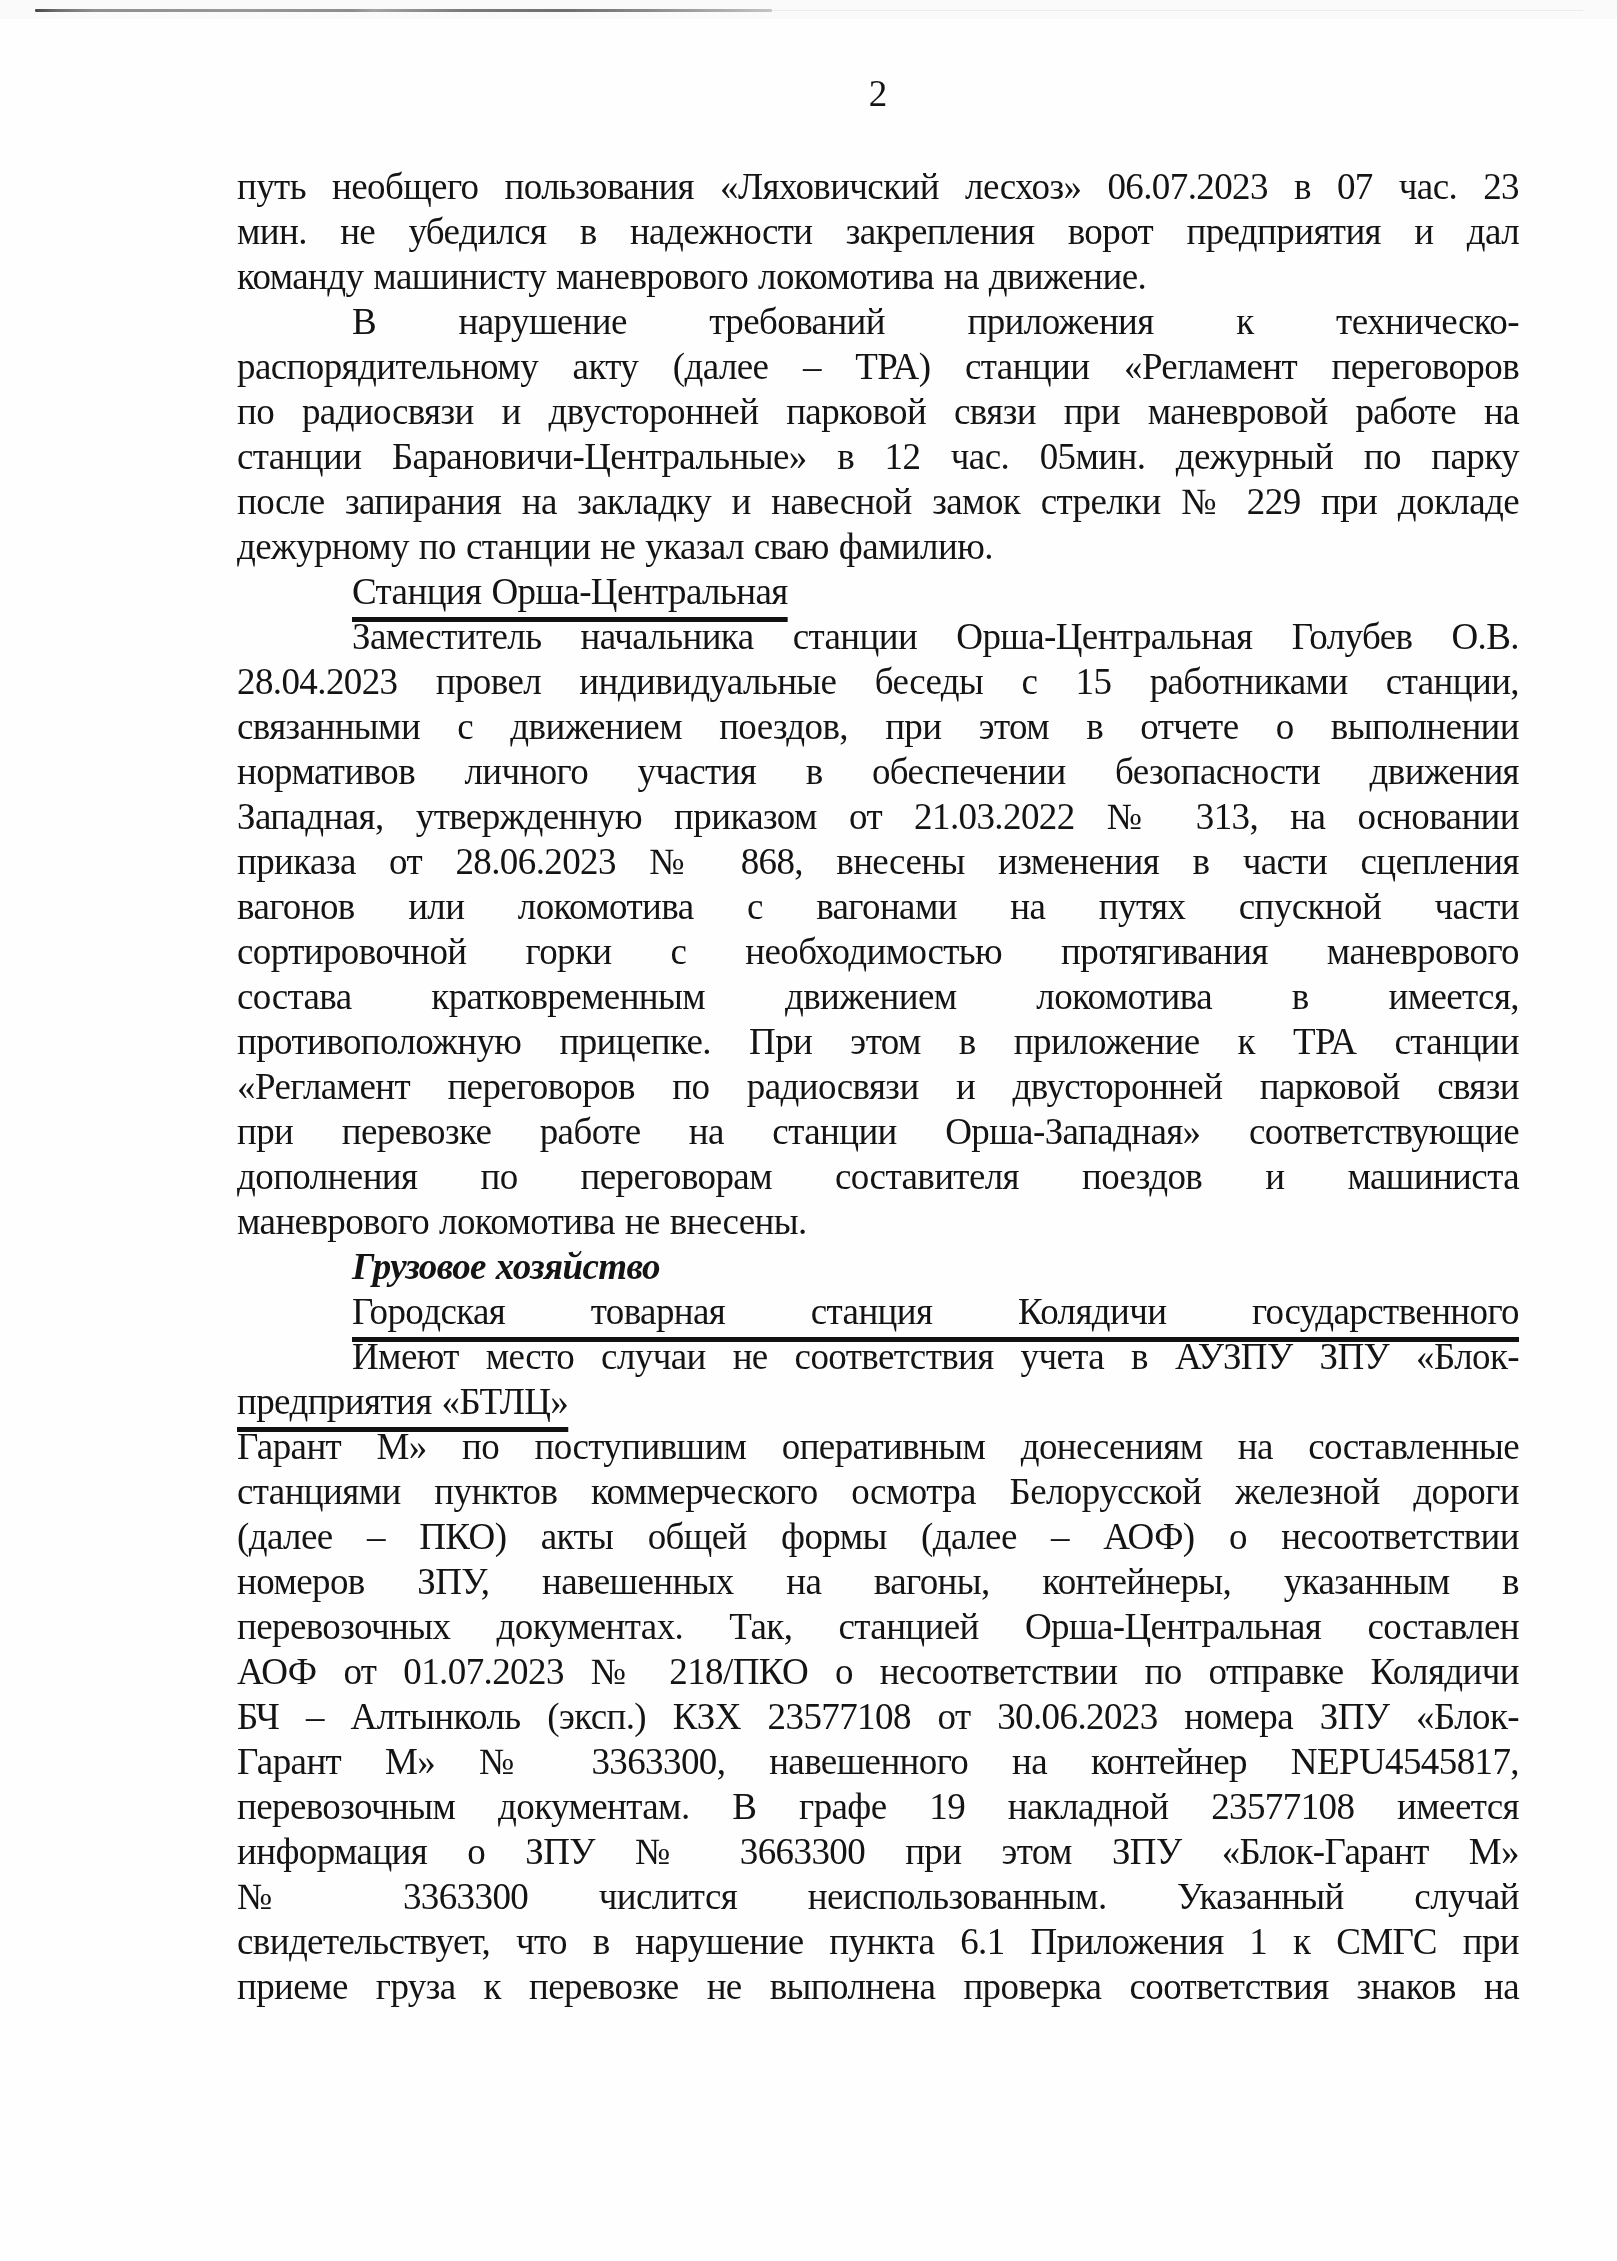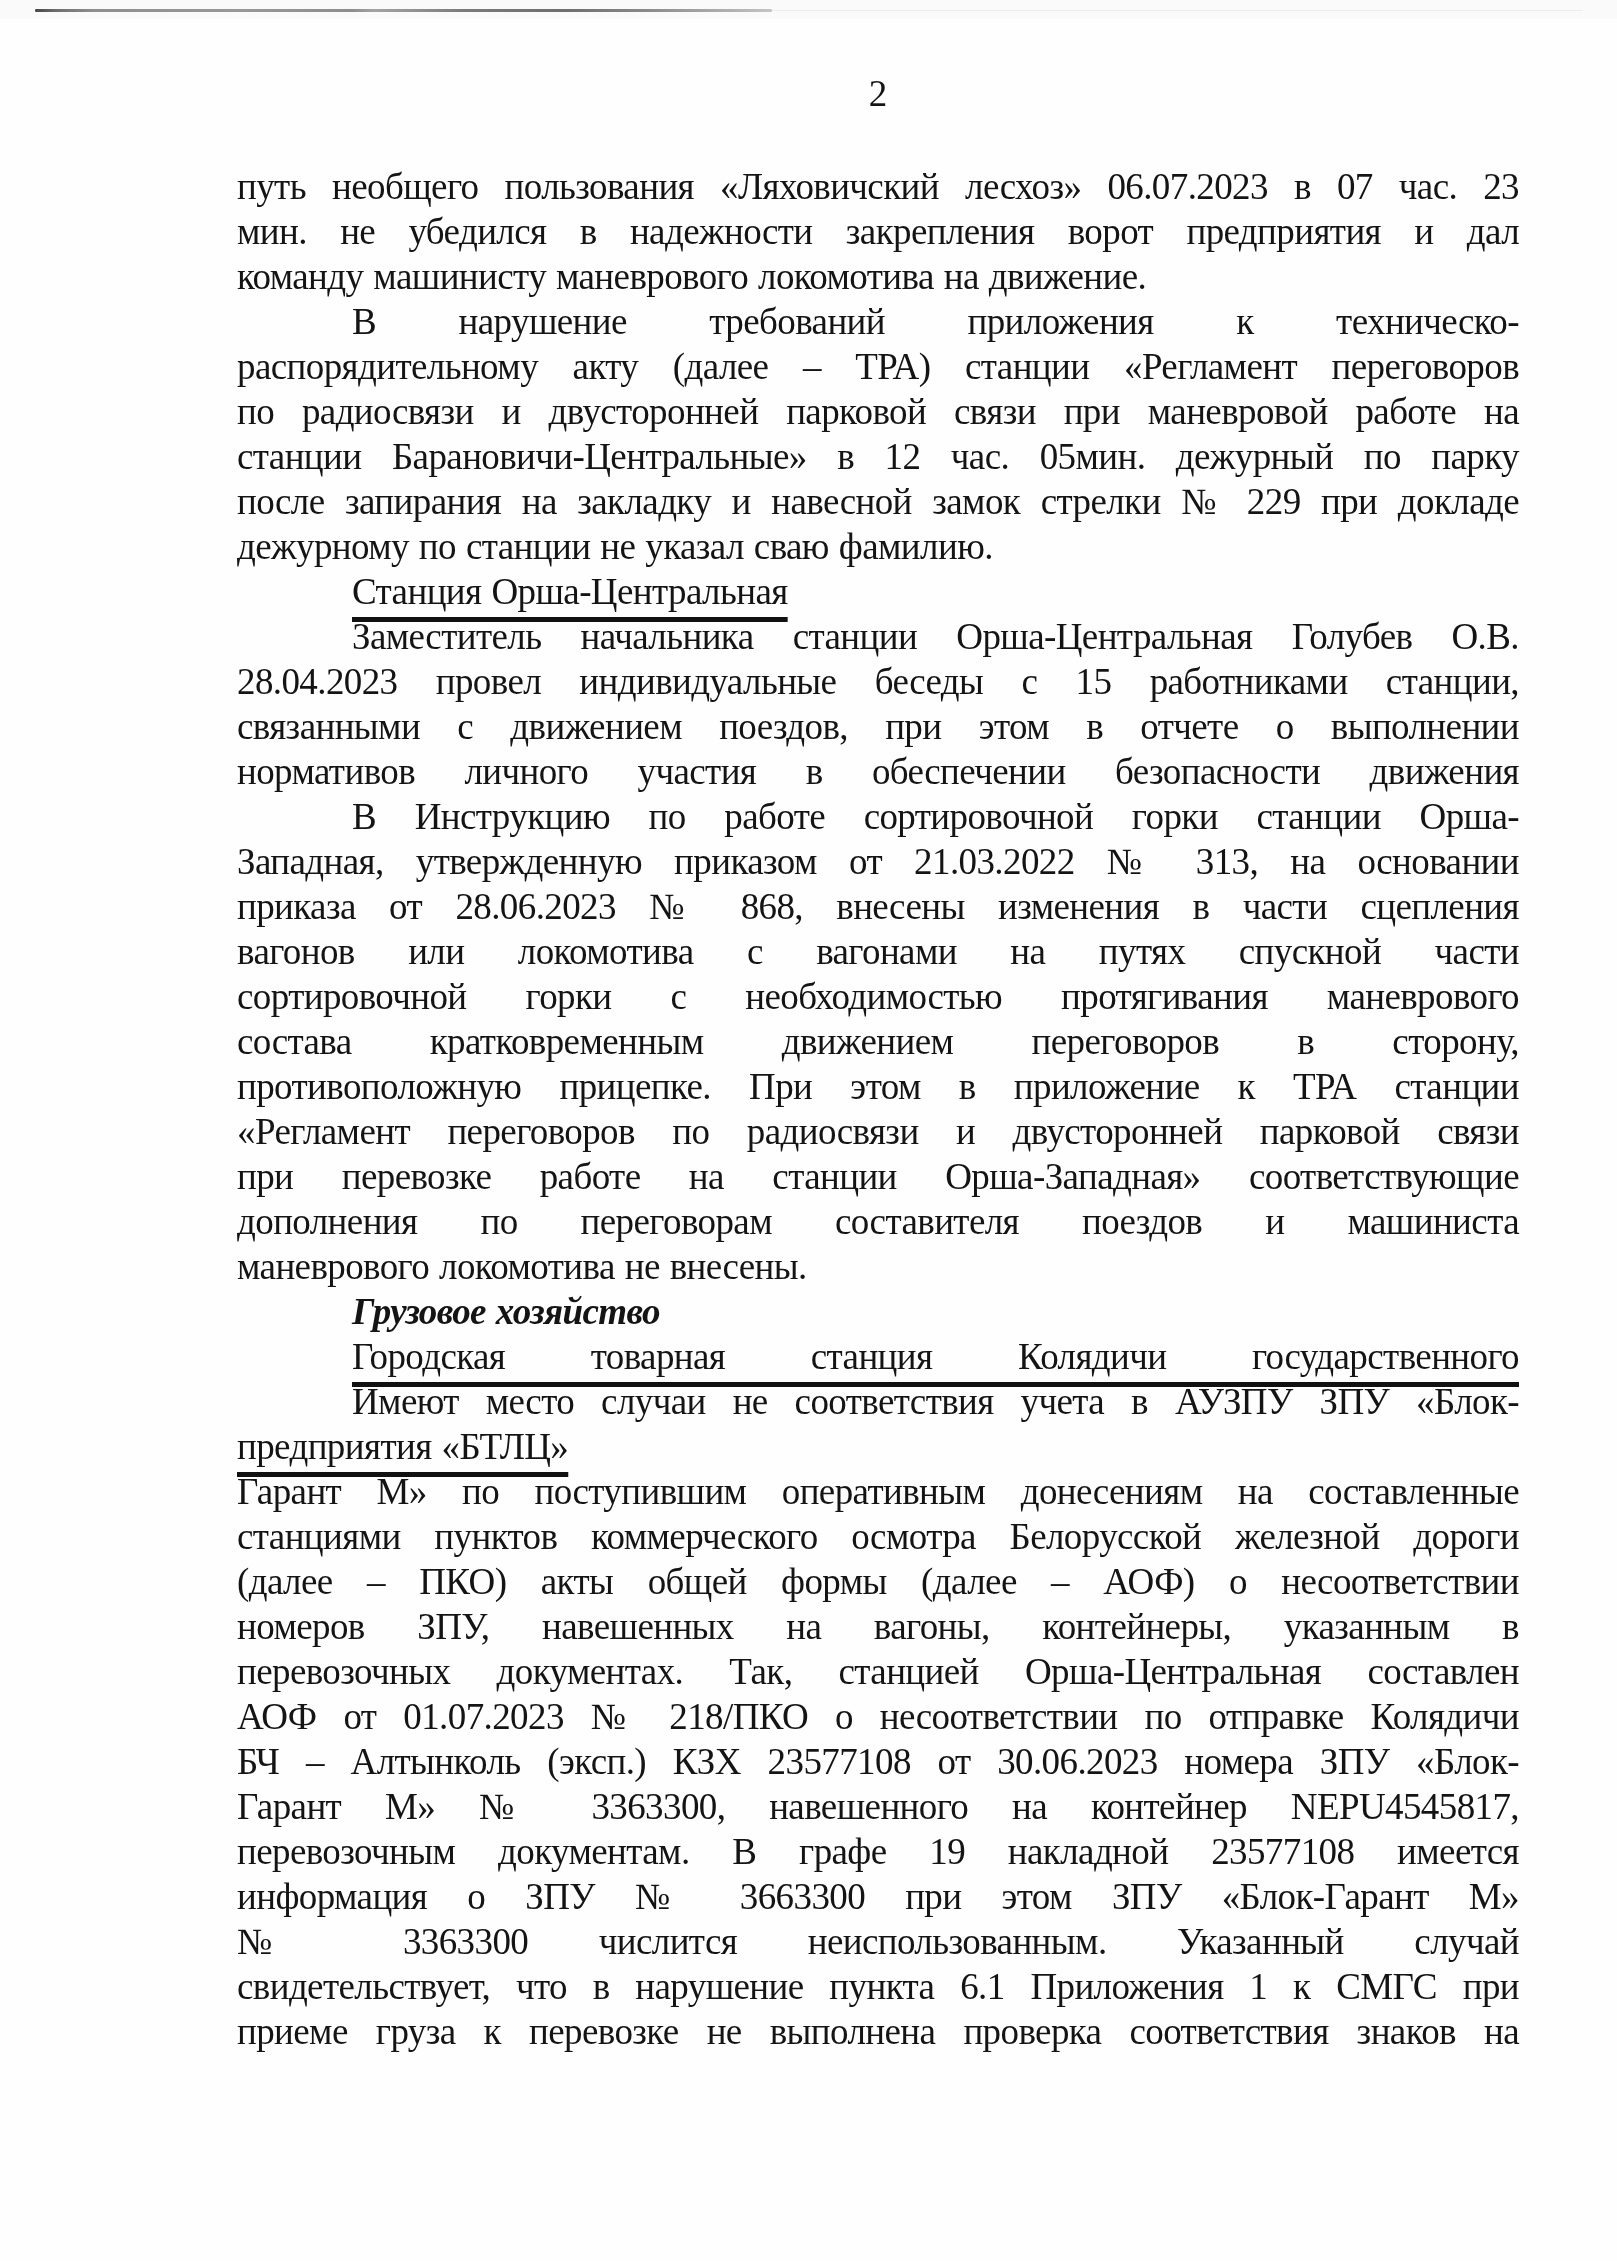--- a/index.html
+++ b/index.html
@@ -80,26 +80,25 @@
       <div class="line j">распорядительному акту (далее – ТРА) станции «Регламент переговоров</div>
       <div class="line j">по радиосвязи и двусторонней парковой связи при маневровой работе на</div>
       <div class="line j">станции Барановичи-Центральные» в 12 час. 05мин. дежурный по парку</div>
       <div class="line j">после запирания на закладку и навесной замок стрелки № 229 при докладе</div>
       <div class="line">дежурному по станции не указал сваю фамилию.</div>
       <div class="line i"><u>Станция Орша-Центральная</u></div>
       <div class="line j i">Заместитель начальника станции Орша-Центральная Голубев О.В.</div>
       <div class="line j">28.04.2023 провел индивидуальные беседы с 15 работниками станции,</div>
       <div class="line j">связанными с движением поездов, при этом в отчете о выполнении</div>
       <div class="line j">нормативов личного участия в обеспечении безопасности движения</div>
-      <div class="line j i">В Инструкцию по работе сортировочной горки станции Орша-</div>
       <div class="line j">Западная, утвержденную приказом от 21.03.2022 № 313, на основании</div>
       <div class="line j">приказа от 28.06.2023 № 868, внесены изменения в части сцепления</div>
       <div class="line j">вагонов или локомотива с вагонами на путях спускной части</div>
       <div class="line j">сортировочной горки с необходимостью протягивания маневрового</div>
-      <div class="line j">состава кратковременным движением переговоров в сторону,</div>
+      <div class="line j">состава кратковременным движением локомотива в имеется,</div>
       <div class="line j">противоположную прицепке. При этом в приложение к ТРА станции</div>
       <div class="line j">«Регламент переговоров по радиосвязи и двусторонней парковой связи</div>
       <div class="line j">при перевозке работе на станции Орша-Западная» соответствующие</div>
       <div class="line j">дополнения по переговорам составителя поездов и машиниста</div>
       <div class="line">маневрового локомотива не внесены.</div>
       <div class="line i b">Грузовое хозяйство</div>
       <div class="line j i"><u>Городская товарная станция Колядичи государственного</u></div>
       <div class="line j i">Имеют место случаи не соответствия учета в АУЗПУ ЗПУ «Блок-</div>
       <div class="line"><u>предприятия «БТЛЦ»</u></div>
       <div class="line j">Гарант М» по поступившим оперативным донесениям на составленные</div>

